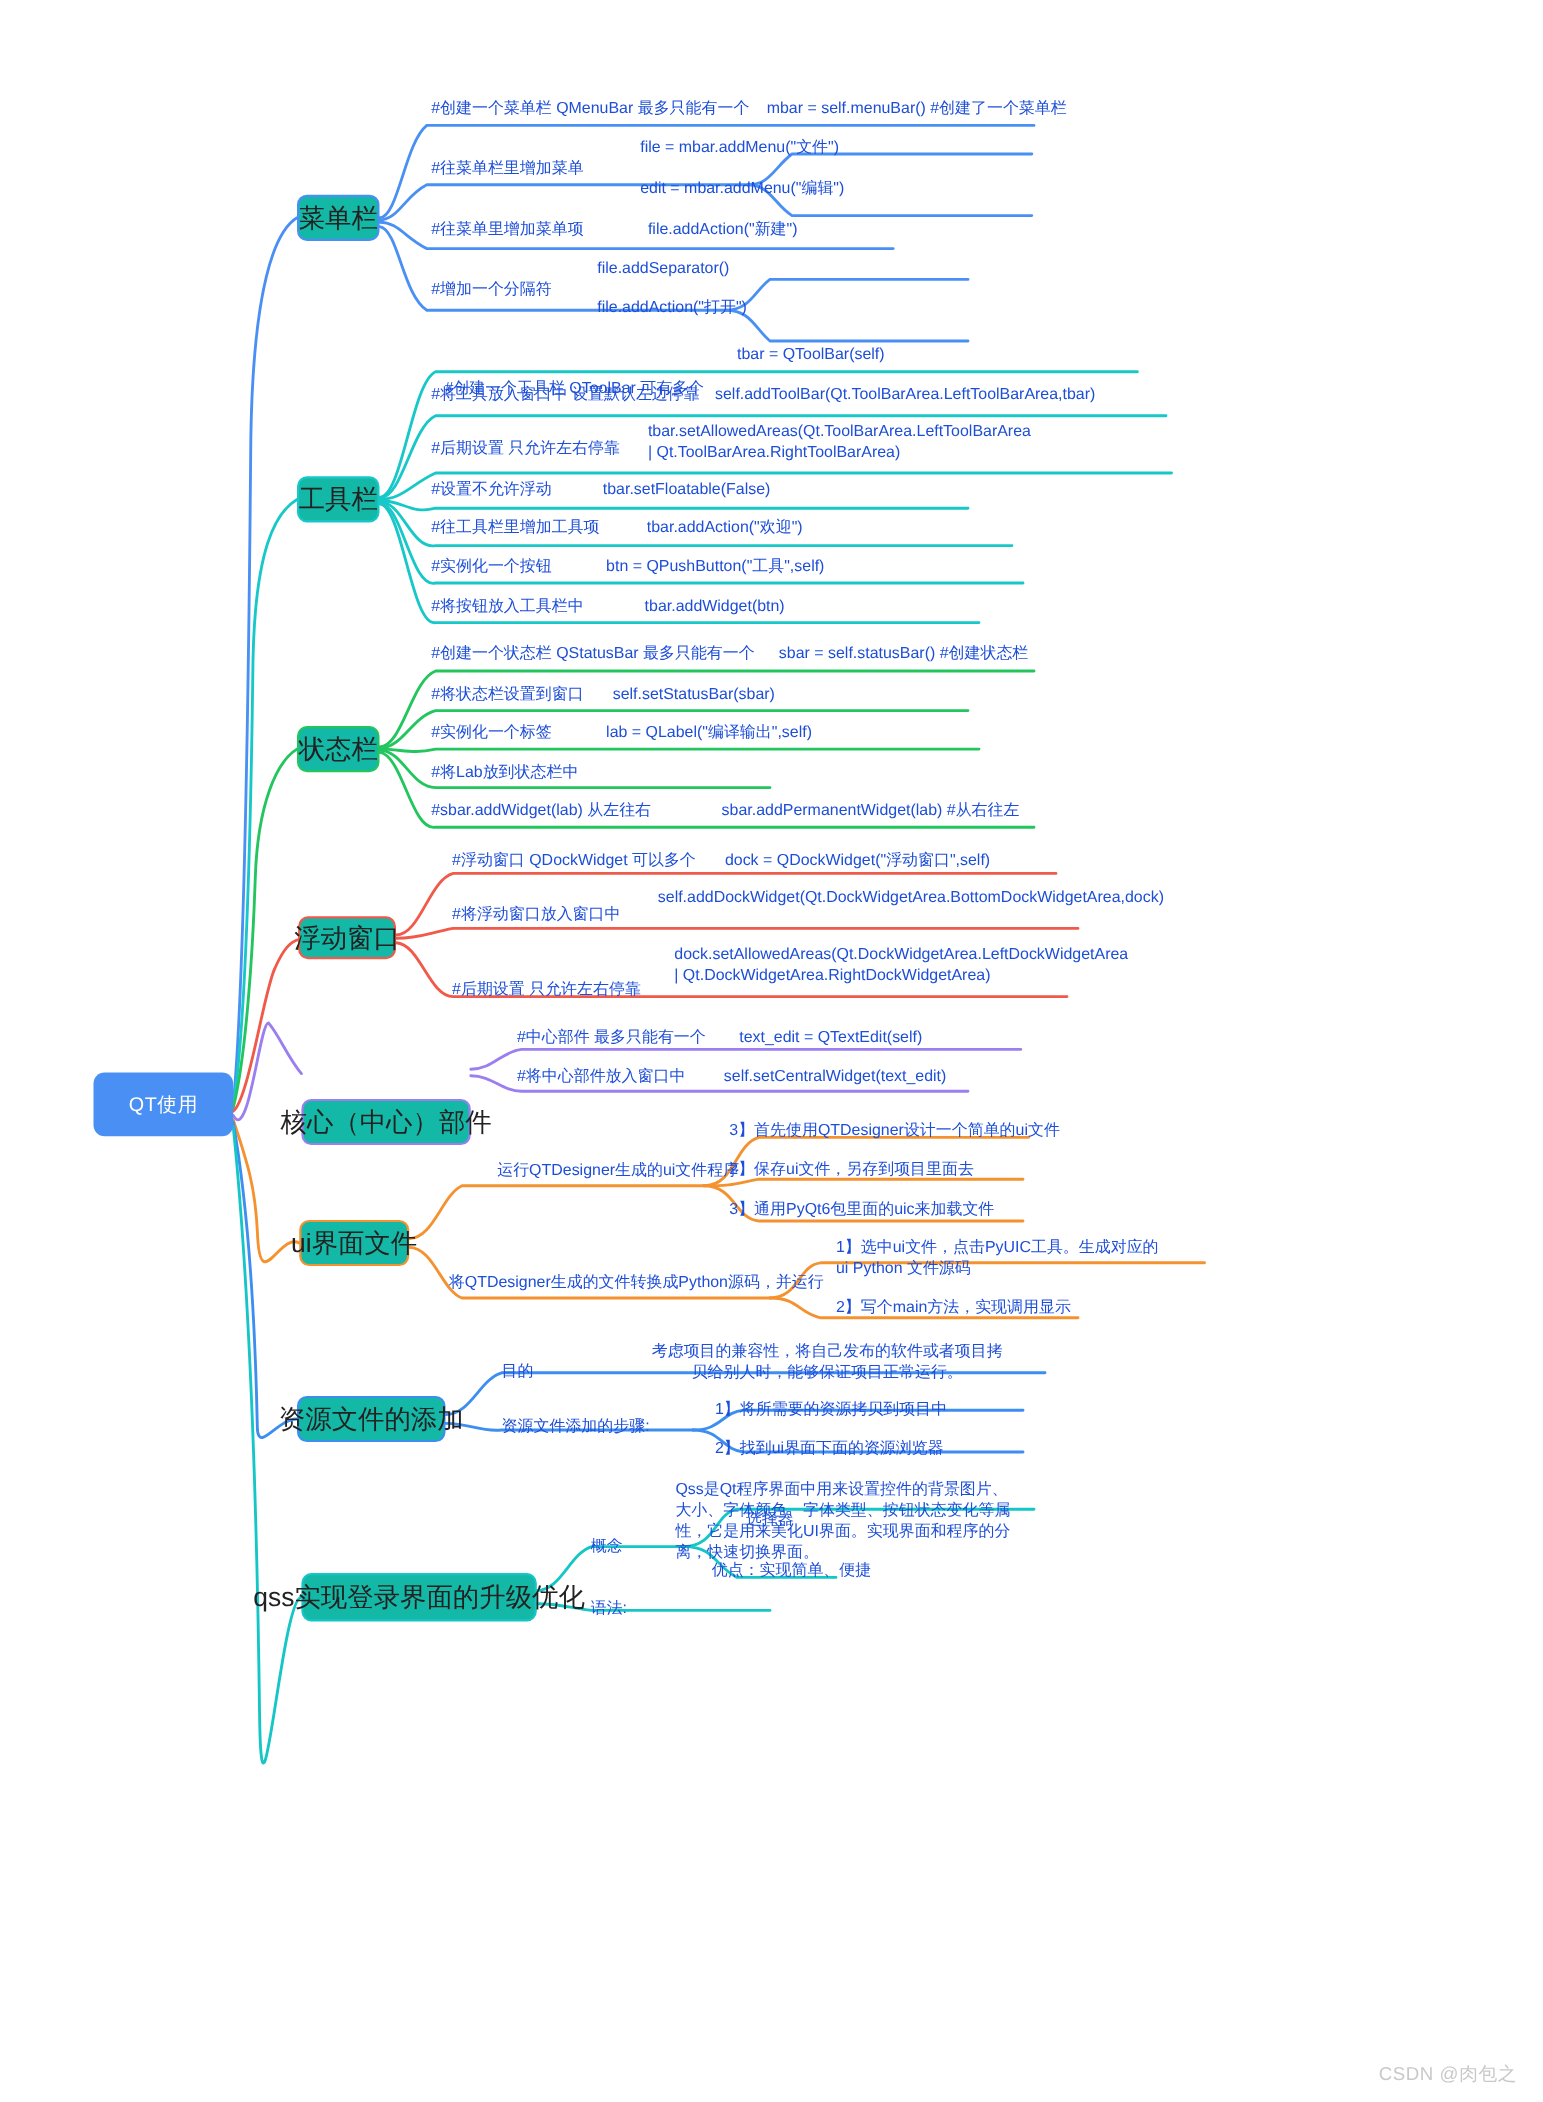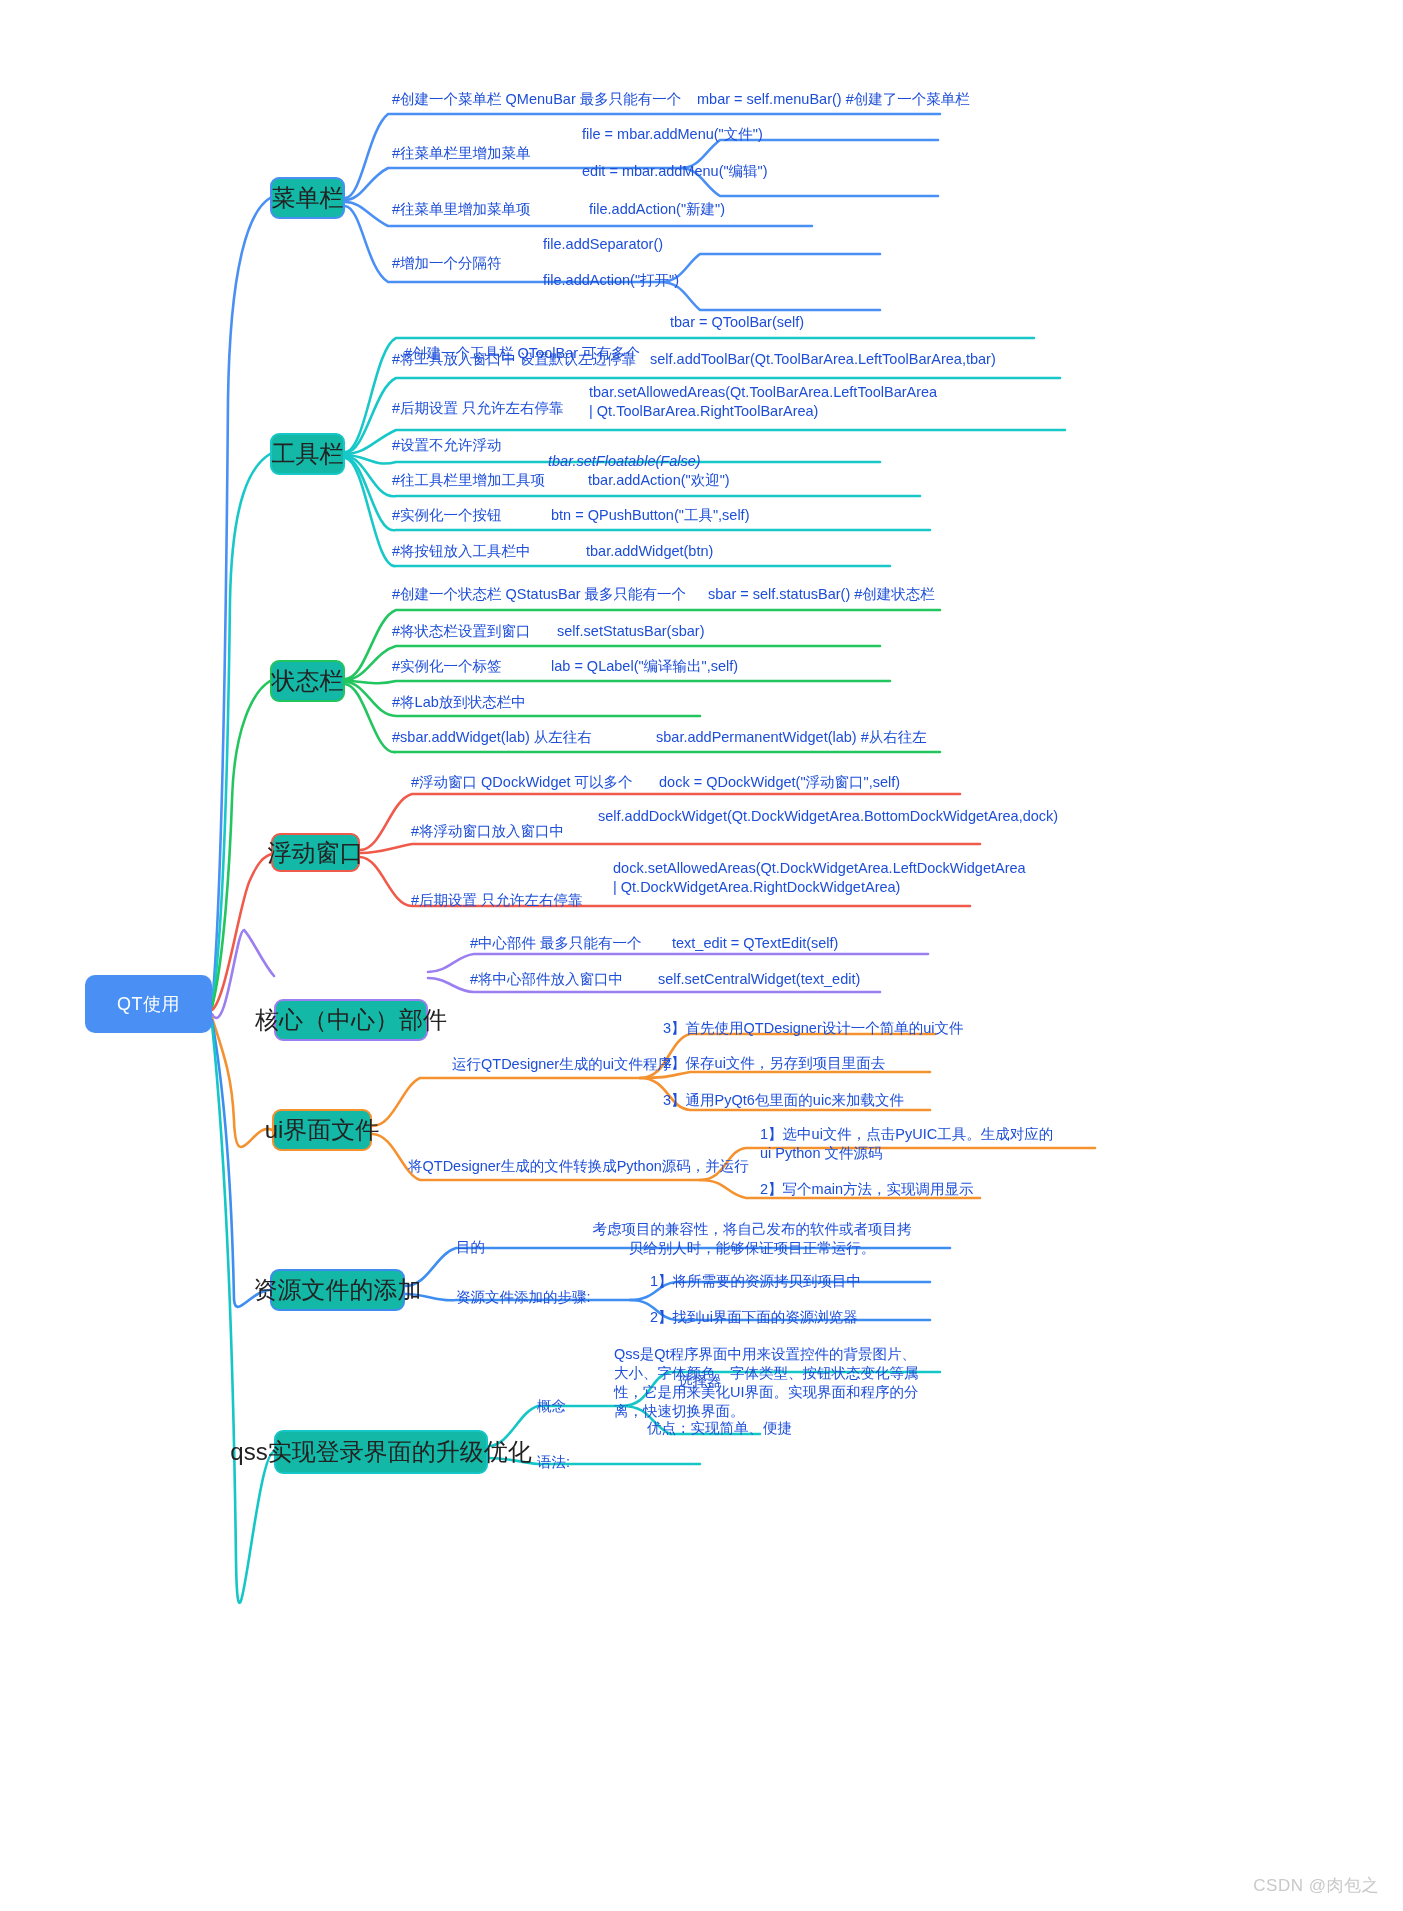--- a/index.html
+++ b/index.html
@@ -186,21 +186,21 @@
   <div class="leaf nw" style="left:404px; top:313px;margin-top:31px;">#创建一个工具栏 QToolBar 可有多个</div>
   <div class="leaf nw" style="left:670px; top:313px;">tbar = QToolBar(self)</div>
 
   <div class="leaf nw" style="left:392px; top:350px;">#将工具放入窗口中 设置默认左边停靠</div>
   <div class="leaf" style="left:650px; top:350px; width:300px;">self.addToolBar(Qt.ToolBarArea.LeftToolBarArea,tbar)</div>
 
   <div class="leaf nw" style="left:392px; top:399px;">#后期设置 只允许左右停靠</div>
   <div class="leaf" style="left:589px; top:383px; width:305px;">tbar.setAllowedAreas(Qt.ToolBarArea.LeftToolBarArea | Qt.ToolBarArea.RightToolBarArea)</div>
 
   <div class="leaf nw" style="left:392px; top:436px;">#设置不允许浮动</div>
-  <div class="leaf nw" style="left:548px; top:452px;font-style:italic;">tbar.setFloatable(False)</div>
+  <div class="leaf nw" style="left:548px; top:436px;">tbar.setFloatable(False)</div>
 
   <div class="leaf nw" style="left:392px; top:471px;">#往工具栏里增加工具项</div>
   <div class="leaf nw" style="left:588px; top:471px;">tbar.addAction("欢迎")</div>
 
   <div class="leaf nw" style="left:392px; top:506px;">#实例化一个按钮</div>
   <div class="leaf nw" style="left:551px; top:506px;">btn = QPushButton("工具",self)</div>
 
   <div class="leaf nw" style="left:392px; top:542px;">#将按钮放入工具栏中</div>
   <div class="leaf nw" style="left:586px; top:542px;">tbar.addWidget(btn)</div>
 

